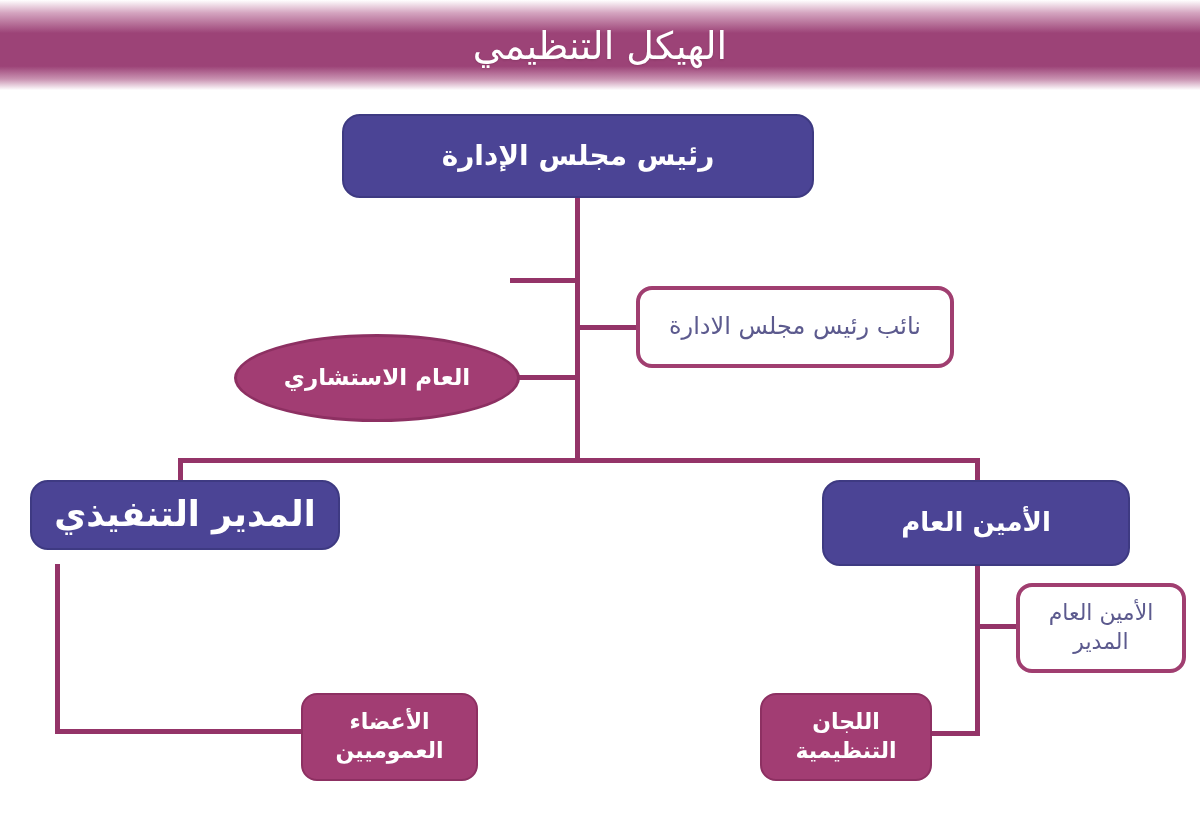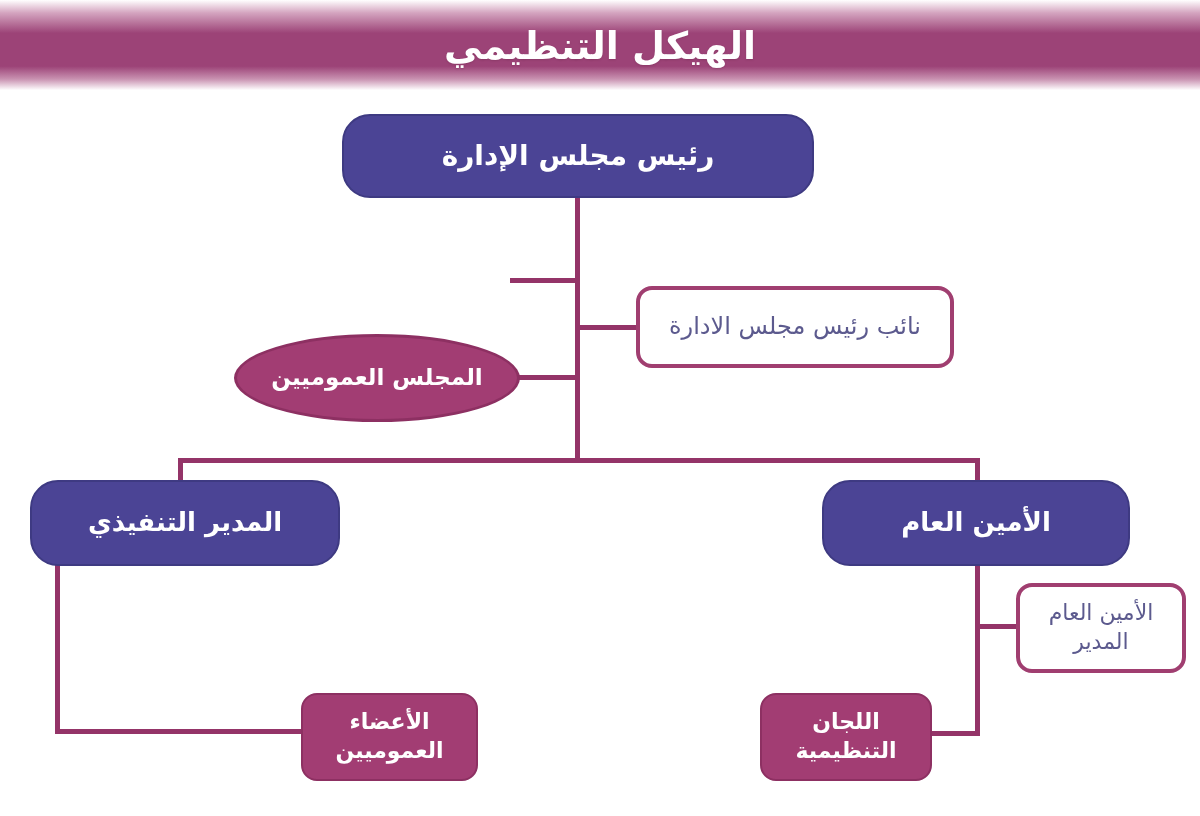--- a/index.html
+++ b/index.html
@@ -12,21 +12,21 @@
 
   
   .banner {
     position:absolute; left:0; top:0; width:1200px; height:92px;
     background:linear-gradient(to bottom,
       #ffffff 0%, #d4a4bf 14%, var(--header-mid) 36%,
       var(--header-mid) 72%, #c992b1 86%, #ffffff 98%);
     display:flex; align-items:center; justify-content:center;
   }
   .banner .title {
-    color:#ffffff; font-size:38px; font-weight:700; direction:rtl;
+    color:#ffffff; font-size:38px; font-weight:400; direction:rtl;
     text-shadow:0 1px 2px rgba(90,30,60,.25);
   }
 
   
   .line { position:absolute; background:var(--connector); }
   .c-center-v     { left:575px; top:196px; width:5px;  height:266px; }
   .c-honorary-h   { left:510px; top:278px; width:68px; height:5px; }
   .c-advisory-h   { left:510px; top:375px; width:68px; height:5px; }
   .c-vice-h       { left:576px; top:325px; width:62px; height:5px; }
   .c-branch-h     { left:178px; top:458px; width:802px; height:5px; }
@@ -39,40 +39,40 @@
   .c-committees-h { left:928px; top:731px; width:50px; height:5px; }
 
   
   .node {
     position:absolute; display:flex; flex-direction:column;
     align-items:center; justify-content:center; text-align:center;
     direction:rtl; line-height:1.3;
   }
   .purple {
     background:var(--purple-box); color:#fff; font-weight:bold;
-    border:2px solid #3e3a82; border-radius:28px;
+    border:2px solid #3e3a82; border-radius:18px;
   }
   .ellipse {
     background:var(--magenta-fill); color:#fff; font-weight:bold;
     border:3px solid #8d3062; border-radius:50%;
   }
   .magenta-box {
     background:var(--magenta-fill); color:#fff; font-weight:bold;
     border:2px solid #8d3062; border-radius:16px;
   }
   .white-box {
     background:#ffffff; color:var(--white-box-text);
     border:4px solid var(--white-box-border); border-radius:16px;
   }
 
   .chairman   { left:342px; top:114px;  width:472px; height:84px; font-size:28px; }
   .honorary   { left:234px; top:236px;  width:286px; height:95px; font-size:23px; }
   .advisory   { left:234px; top:334px;  width:286px; height:88px; font-size:23px; }
   .vice       { left:636px; top:286px;  width:318px; height:82px; font-size:24px;text-align:right; }
-  .exec       { left:30px;  top:480px;  width:310px; height:86px; font-size:26px; }
+  .exec       { left:30px;  top:480px;  width:310px; height:70px; font-size:35px; }
   .sg         { left:822px; top:480px;  width:308px; height:86px; font-size:26px; }
   .assist     { left:1016px;top:583px;  width:170px; height:90px; font-size:22px; }
   .members    { left:301px; top:693px;  width:177px; height:88px; font-size:22px; }
   .committees { left:760px; top:693px;  width:172px; height:88px; font-size:22px; }
 </style>
 </head>
 <body>
 
 <div class="canvas">
 
@@ -92,21 +92,21 @@
   <div class="line c-sg-down"></div>
   <div class="line c-assist-h"></div>
   <div class="line c-committees-h"></div>
 
   <div class="node purple chairman">
     <span>رئيس مجلس الإدارة</span>
   </div>
 
 
   <div class="node ellipse advisory">
-    <span>المجلس العموميين</span>
+    <span>العام الاستشاري</span>
   </div>
 
   <div class="node white-box vice">
     <span>نائب رئيس مجلس الادارة</span>
   </div>
 
   <div class="node purple exec">
     <span>المدير التنفيذي</span>
   </div>
 

